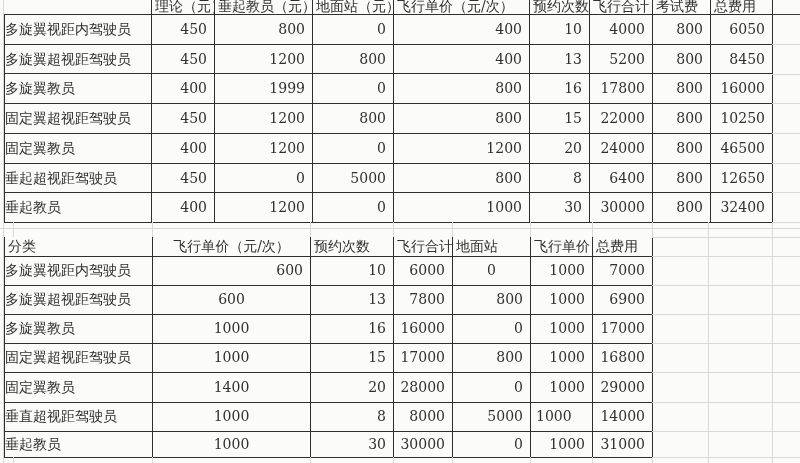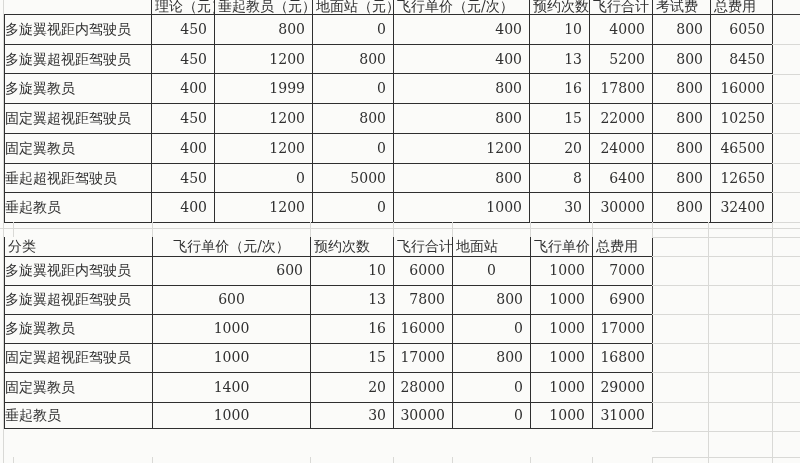--- a/index.html
+++ b/index.html
@@ -198,20 +198,29 @@
           </tr>
           <tr style="height: 30px;">
             <td class="cat">固定翼教员</td>
             <td class="v-center">1400</td>
             <td class="v-right">20</td>
             <td class="v-right">28000</td>
             <td class="v-right">0</td>
             <td class="v-right">1000</td>
             <td class="v-right">29000</td>
           </tr>
+          <tr style="height: 29px;">
+            <td class="cat">垂直超视距驾驶员</td>
+            <td class="v-center">1000</td>
+            <td class="v-right">8</td>
+            <td class="v-right">8000</td>
+            <td class="v-right">5000</td>
+            <td class="v-left">1000</td>
+            <td class="v-right">14000</td>
+          </tr>
           <tr style="height: 26px;">
             <td class="cat">垂起教员</td>
             <td class="v-center">1000</td>
             <td class="v-right">30</td>
             <td class="v-right">30000</td>
             <td class="v-right">0</td>
             <td class="v-right">1000</td>
             <td class="v-right">31000</td>
           </tr>
         </tbody>

